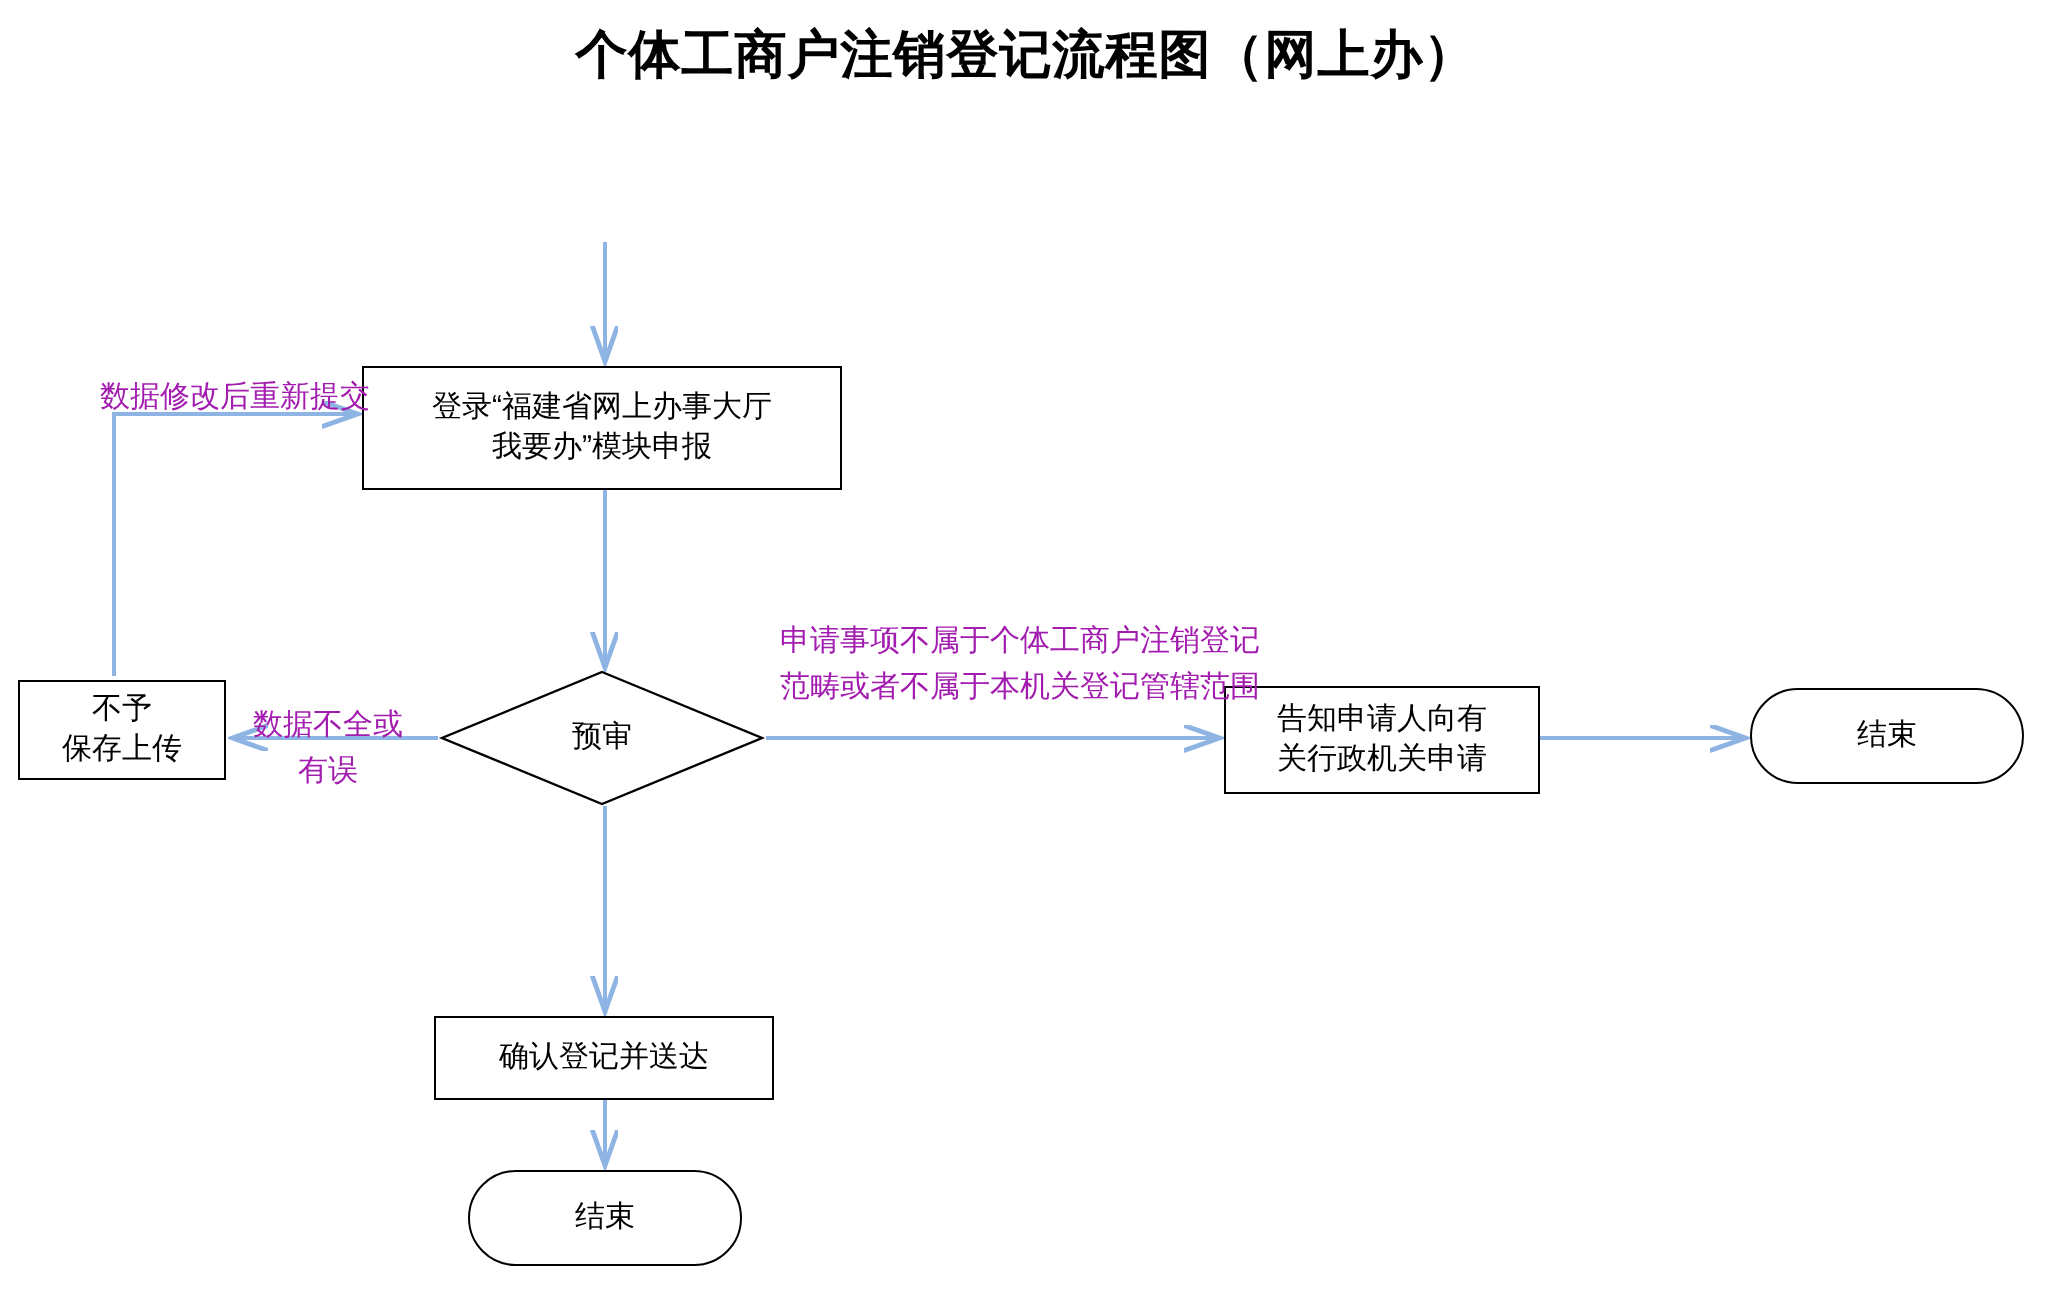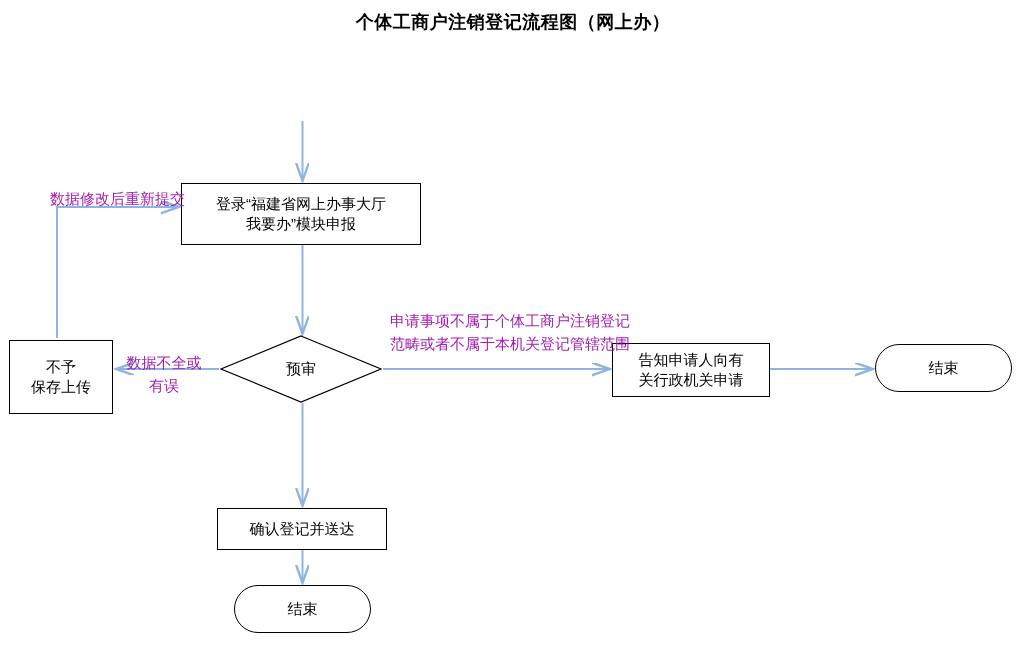--- a/index.html
+++ b/index.html
@@ -26,21 +26,21 @@
     width: 1026px;
     height: 647px;
   }
   .chart-title {
     position: absolute;
     left: 0;
     top: 10px;
     width: 1026px;
     text-align: center;
     font-family: "DejaVu Serif", "Liberation Serif", serif;
-    font-size: 18px;
+    font-size: 26px;
     font-weight: bold;
     color: #000000;
     letter-spacing: 0.5px;
   }
   .node {
     position: absolute;
     box-sizing: border-box;
     display: flex;
     align-items: center;
     justify-content: center;
@@ -109,21 +109,21 @@
 
   <div class="node node-rect" style="left:181px; top:183px; width:240px; height:62px;">
     <span>登录“福建省网上办事大厅
 我要办”模块申报</span>
   </div>
 
   <div class="node node-diamond" style="left:221px; top:336px; width:160px; height:66px;">
     <span>预审</span>
   </div>
 
-  <div class="node node-rect" style="left:9px; top:340px; width:104px; height:74px;">
+  <div class="node node-rect" style="left:9px; top:340px; width:104px; height:50px;">
     <span>不予
 保存上传</span>
   </div>
 
   <div class="node node-rect" style="left:612px; top:343px; width:158px; height:54px;">
     <span>告知申请人向有
 关行政机关申请</span>
   </div>
 
   <div class="node node-terminator" style="left:875px; top:344px; width:137px; height:48px;">

